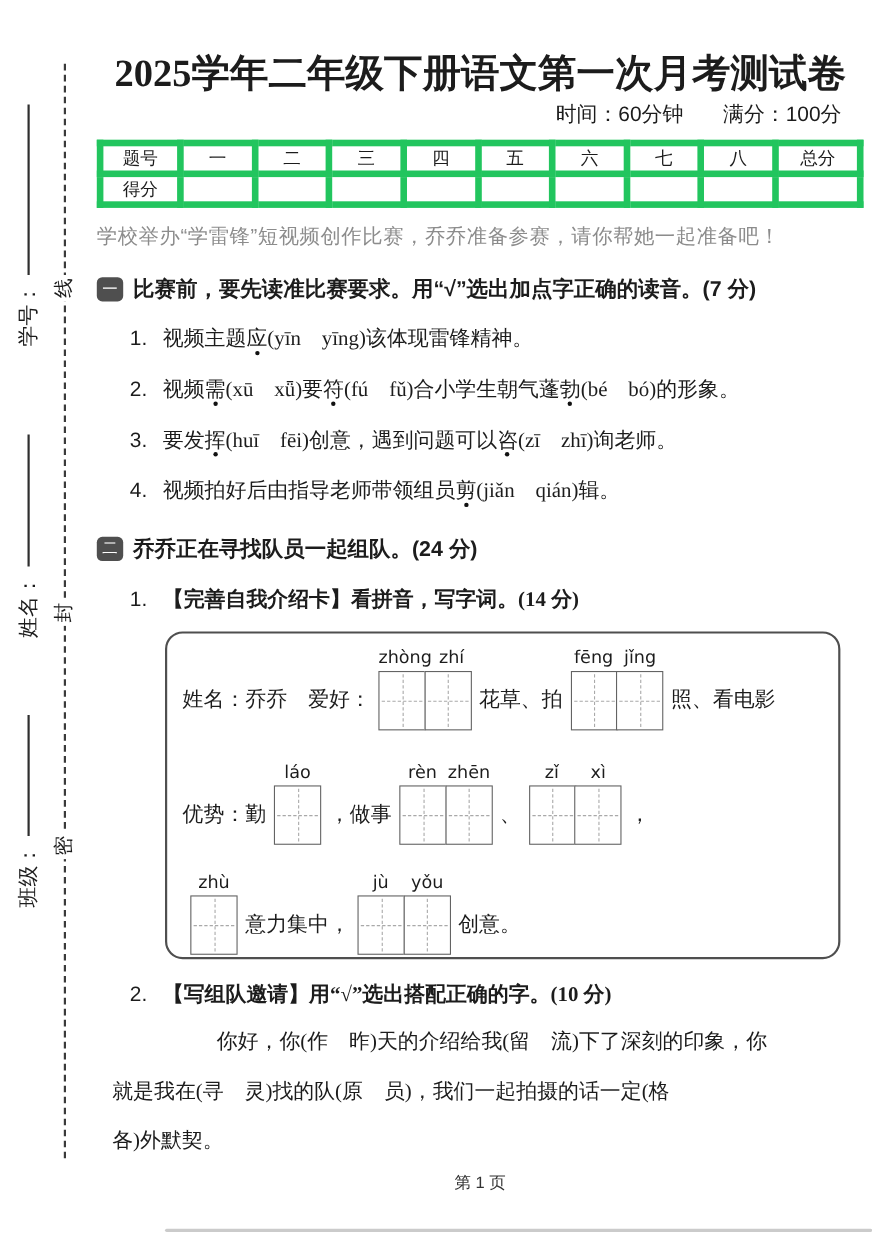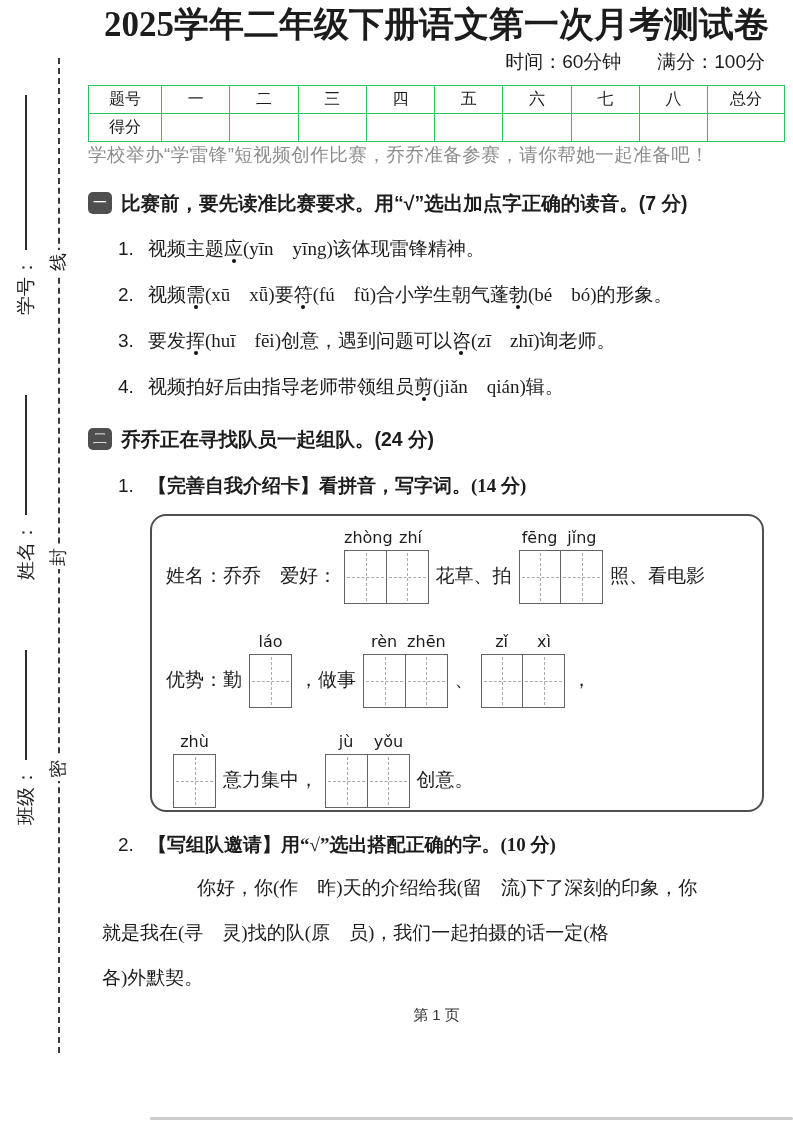--- a/index.html
+++ b/index.html
@@ -25,39 +25,39 @@
   .vchar {
     position:absolute; left:46px; width:24px; height:24px; z-index:2;
     background:#ffffff; display:flex; align-items:center; justify-content:center;
     transform:rotate(-90deg); font-size:18px;
   }
 
   
   .main { position:absolute; left:88px; top:0; width:697px; }
 
   .title {
-    margin:0; text-align:center;
+    margin:0; padding-top:42px; text-align:center;
     font-family:"Liberation Serif", serif; font-weight:700;
     font-size:35px; line-height:1.4; letter-spacing:0px;
   }
   .meta { text-align:right; padding-right:20px; font-size:19px; }
   .meta span + span { margin-left:36px; }
 
   table.score {
     margin-top:10px; width:100%; border-collapse:collapse; table-layout:fixed;
   }
   table.score th, table.score td {
-    border:1px solid #22c55e; height:28px; text-align:center;
+    border:6px solid #22c55e; height:28px; text-align:center;
     font-size:16px; font-weight:400; padding:0;
   }
   table.score th:first-child, table.score td:first-child { width:73px; }
   table.score th:last-child,  table.score td:last-child  { width:77px; }
 
   .intro {
-    font-size:18.5px; color:#8c8c8c; letter-spacing:.5px;
+    margin-top:13px; font-size:18.5px; color:#8c8c8c; letter-spacing:.5px;
   }
 
   .sec-header { margin-top:22px; display:flex; align-items:flex-start; gap:9px; }
   .sec-header.second { margin-top:24px; }
   .badge {
     flex:0 0 auto; width:24px; height:22px; margin-top:3px; border-radius:5px;
     background:#4f4f4f; color:#ffffff; font-size:14px;
     display:flex; align-items:center; justify-content:center;
   }
   .sec-title { font-weight:700; font-size:19.5px; line-height:1.45; }

